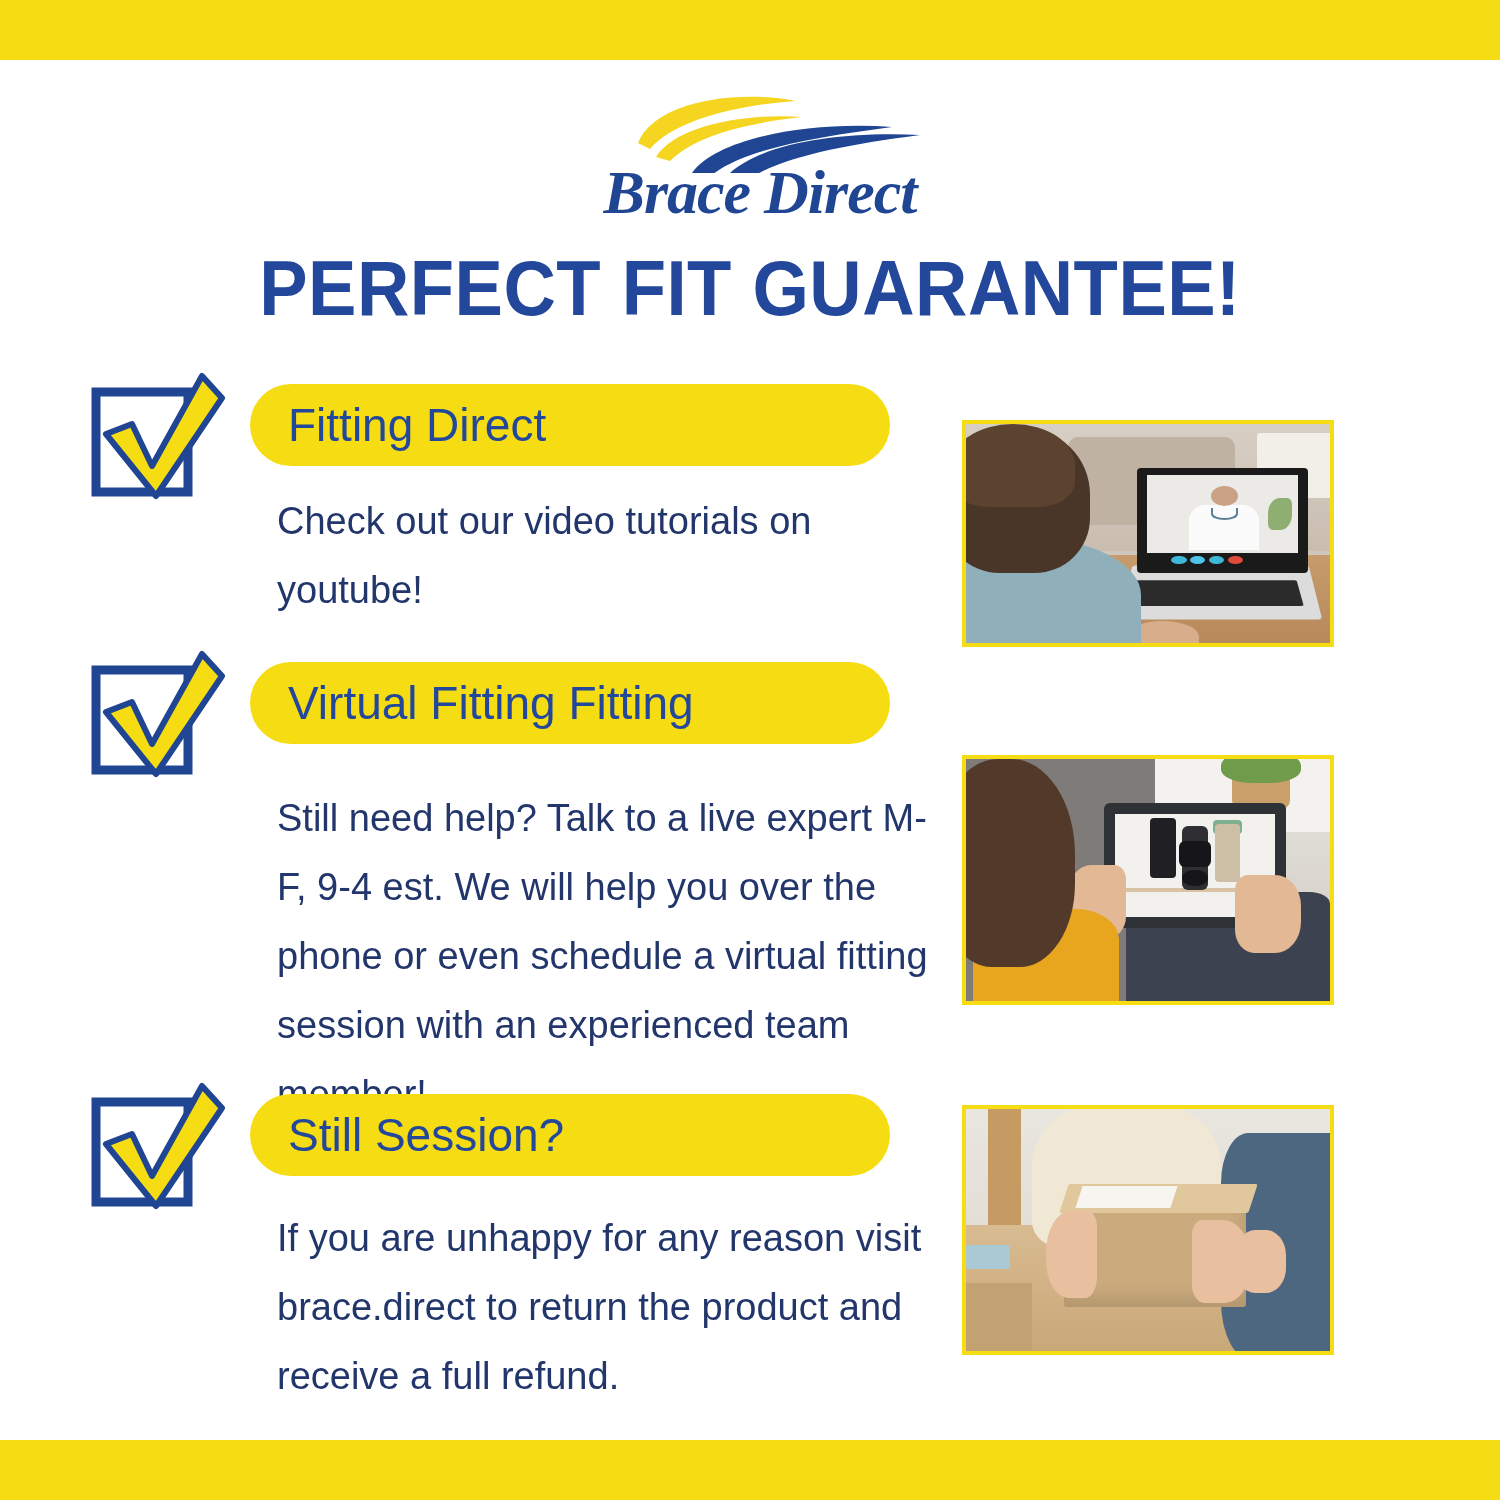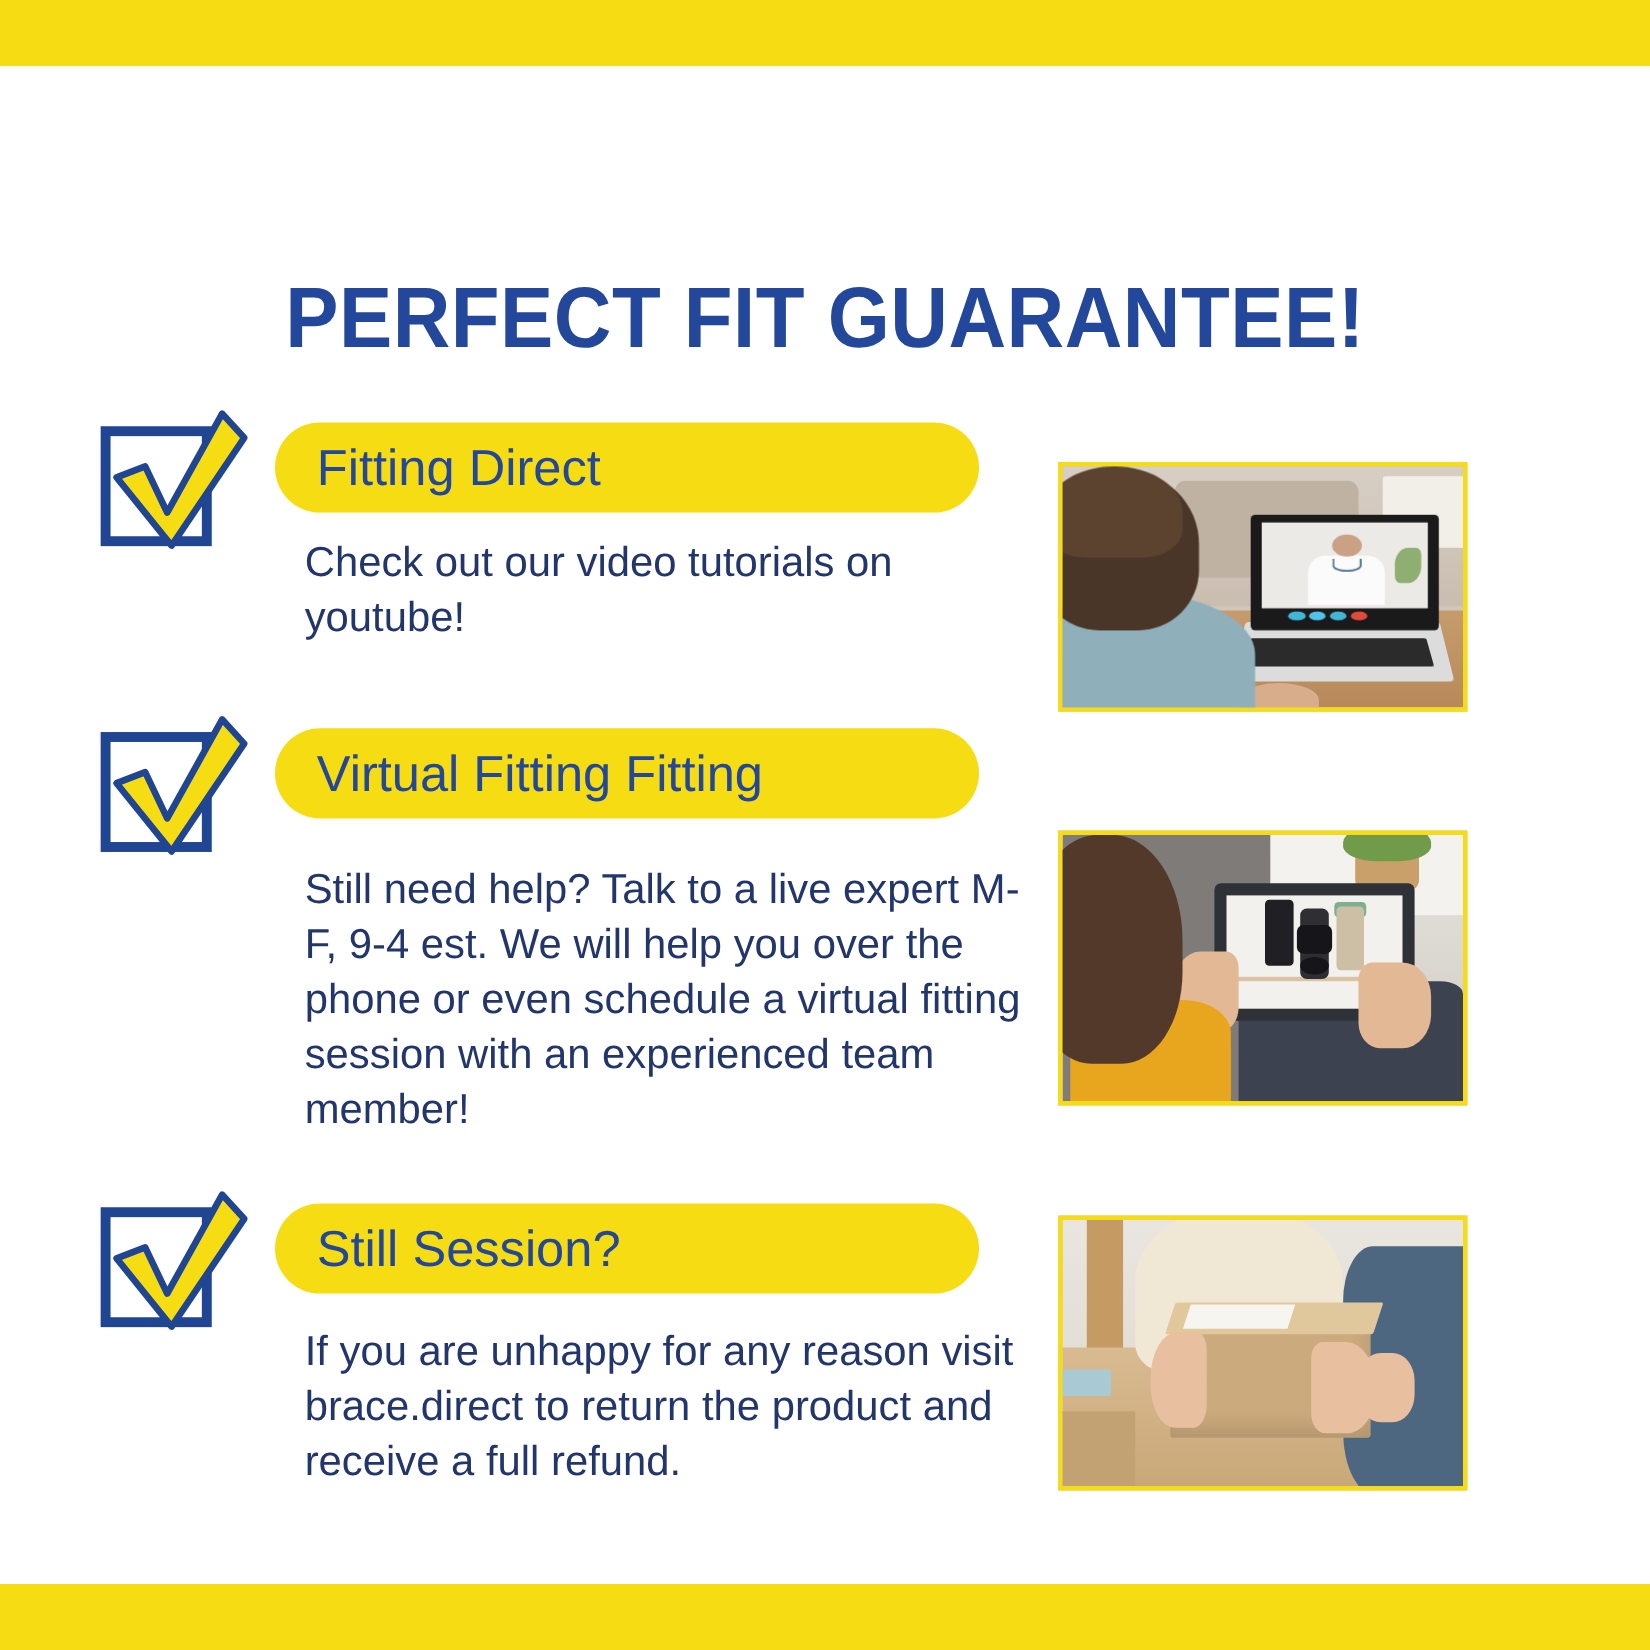--- a/index.html
+++ b/index.html
@@ -106,21 +106,21 @@
     font-size: 46px;
     color: #23479B;
     white-space: nowrap;
   }
 
   .body-text {
     position: absolute;
     left: 277px;
     width: 660px;
     font-size: 38px;
-    line-height: 50px;
+    line-height: 69px;
     color: #22366B;
   }
   .body-1 { top: 115px; }
   .body-2 { top: 134px; }
   .body-3 { top: 122px; }
 
   
   .photo {
     position: absolute;
     border: 4px solid #F6DC12;
@@ -243,20 +243,29 @@
                background:#a9c9d4; border-radius:2px; }
 </style>
 </head>
 <body>
 
 <div class="page">
 
   <div class="band band-top"></div>
   <div class="band band-bottom"></div>
 
+  <div class="logo">
+    <svg class="logo-swoosh" viewBox="0 0 320 78">
+      <path d="M18 48 C34 8 112 -6 176 6 C120 10 56 24 30 54 Z" fill="#F6D520"></path>
+      <path d="M36 62 C56 30 126 18 182 22 C128 28 76 40 50 66 Z" fill="#F6D520"></path>
+      <path d="M72 78 C96 44 186 26 272 32 C196 42 124 54 92 80 Z" fill="#1F4593"></path>
+      <path d="M104 84 C134 50 212 36 300 40 C224 50 160 62 126 86 Z" fill="#1F4593"></path>
+    </svg>
+    <div class="logo-text"><span>Brace</span><span class="brand-second">Direct</span></div>
+  </div>
 
   <div class="headline">PERFECT FIT GUARANTEE!</div>
 
   <div class="feature feature-1">
     <svg class="check-icon" viewBox="0 0 140 128">
       <rect x="10" y="20" width="92" height="100" fill="#ffffff" stroke="#1F4593" stroke-width="9"></rect>
       <path d="M20 62 L46 52 L66 94 L116 4 L136 26 L70 124 Z" fill="#F6DC12" stroke="#1F4593" stroke-width="6" stroke-linejoin="round"></path>
     </svg>
     <div class="pill">
       <span class="pill-label">Fitting Direct</span>

